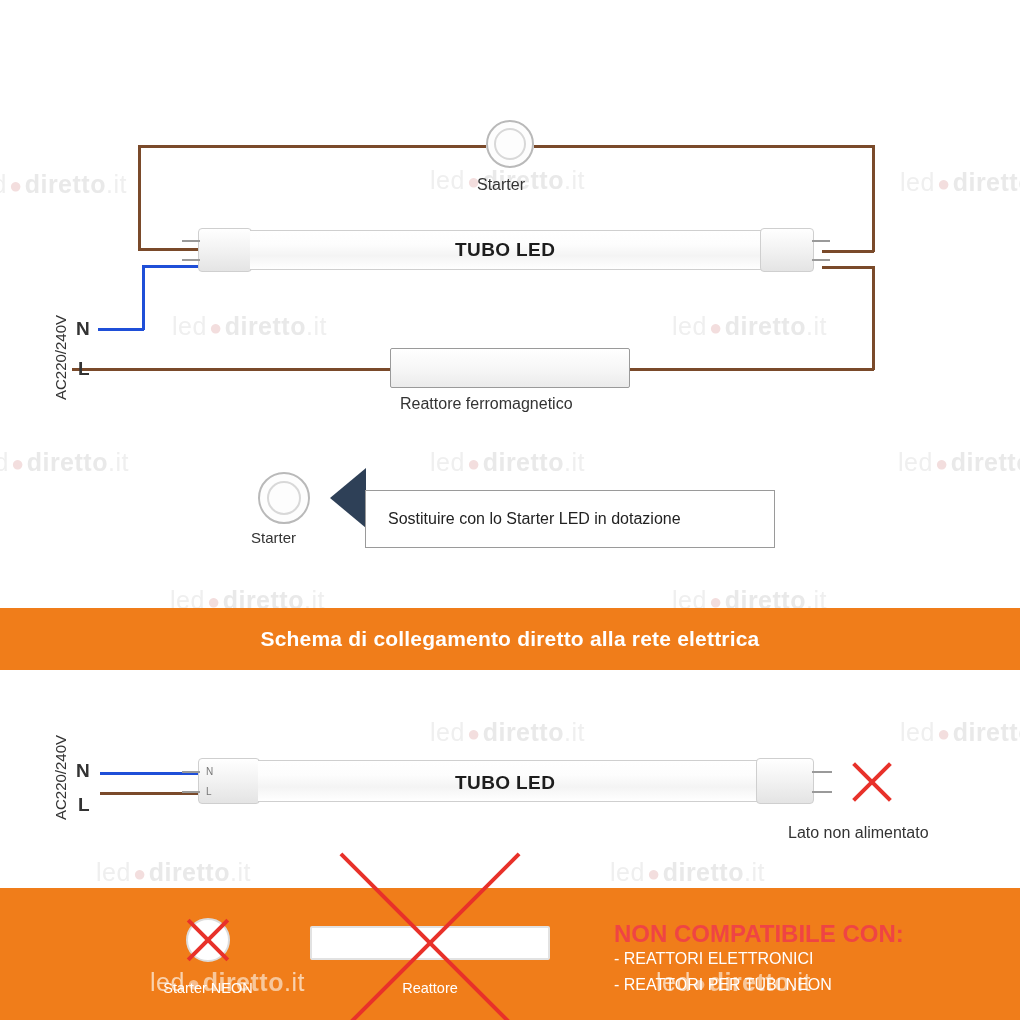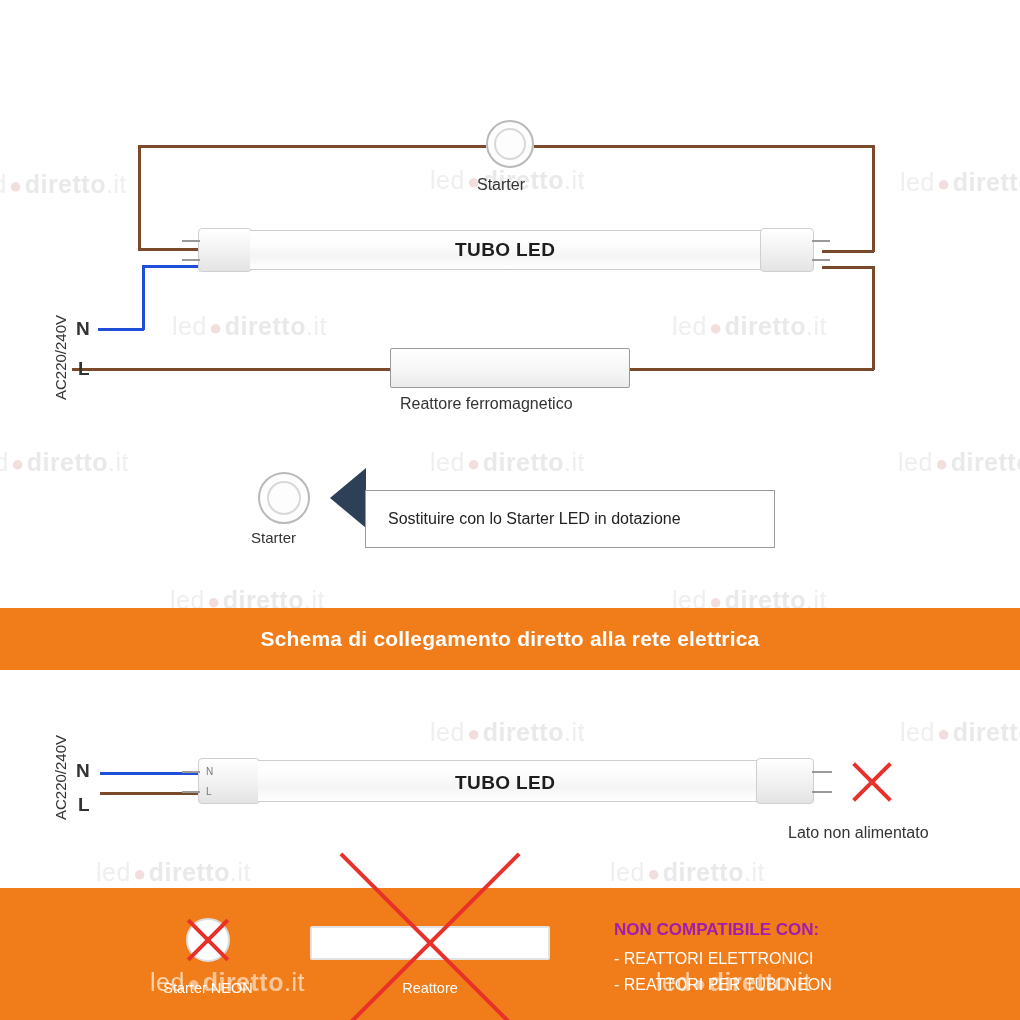--- a/index.html
+++ b/index.html
@@ -185,23 +185,23 @@
     transform: rotate(-90deg);
     transform-origin: left top;
     font-size: 15px;
     color: #333;
     white-space: nowrap;
   }
 
   
   .nc-title {
     position: absolute;
-    color: #a21caf;
+    color: #ef4444;
     font-weight: bold;
-    font-size: 17px;
+    font-size: 24px;
   }
   .nc-line {
     position: absolute;
     color: #ffffff;
     font-size: 16px;
   }
   .cap-white {
     position: absolute;
     color: #ffffff;
     font-size: 14.5px;

